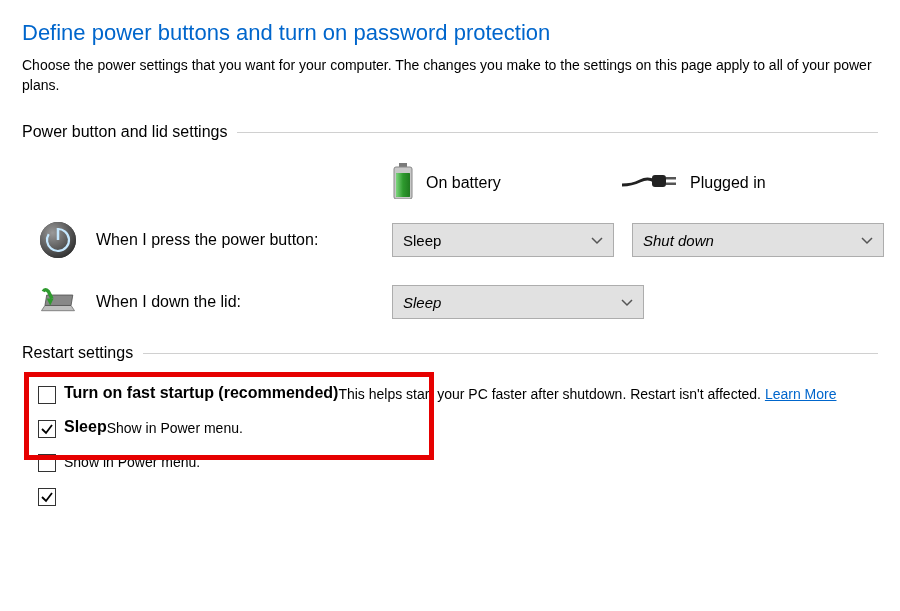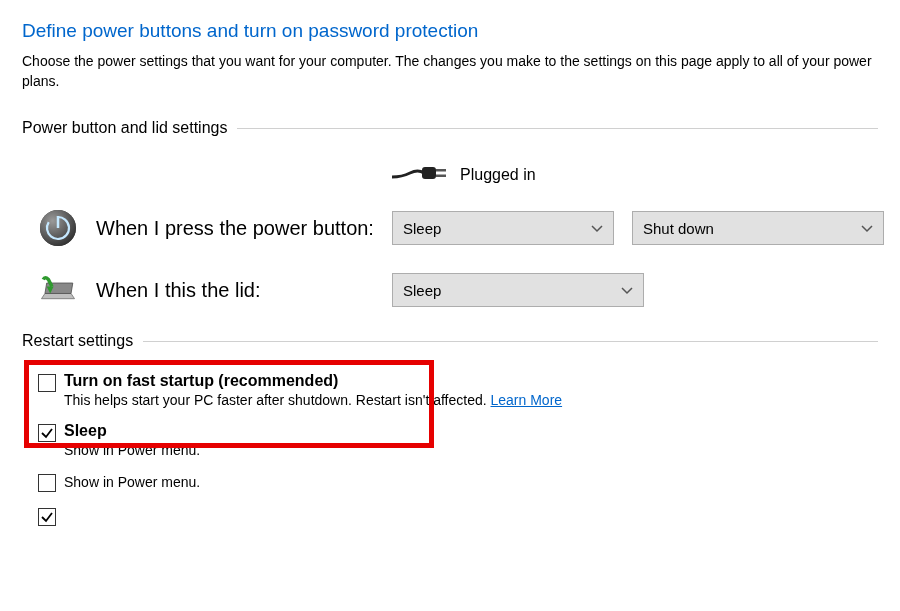--- a/index.html
+++ b/index.html
@@ -10,21 +10,21 @@
     body {
       font-family: "Segoe UI", Tahoma, sans-serif;
       font-size: 15px;
       color: #000;
       background: #fff;
       width: 900px;
       padding: 20px 22px;
     }
     .page-title {
       color: #0066cc;
-      font-size: 19px;
+      font-size: 22px;
       font-weight: 400;
       margin-bottom: 10px;
     }
     .page-desc {
       font-size: 14px;
       line-height: 1.4;
       margin-bottom: 28px;
     }
     .section-header {
       display: flex;
@@ -74,39 +74,40 @@
       flex: none;
       margin-right: 18px;
       margin-left: 16px;
       display: flex;
       align-items: center;
       justify-content: center;
     }
     .row-label {
       width: 296px;
       flex: none;
-      font-size: 20px;
+      font-size: 16px;
     }
     .dropdown {
       width: 222px;
       height: 34px;
       flex: none;
       background: #e1e1e1;
       border: 1px solid #adadad;
       display: flex;
       align-items: center;
       justify-content: space-between;
       padding: 0 10px;
       font-size: 15px;
       cursor: pointer;
       margin-right: 18px;
     }
     .dropdown:last-child {
       margin-right: 4px;
       width: 252px;
+      font-style: italic;
     }
     .chevron {
       font-size: 13px;
       color: #444;
     }
     .shutdown-area {
       position: relative;
       margin-top: 6px;
     }
     .highlight-box {
@@ -141,21 +142,22 @@
       cursor: pointer;
     }
     .checkbox svg {
       display: none;
     }
     .checkbox.checked svg {
       display: block;
     }
     .check-content {
       display: flex;
-      flex-direction: column;
+      flex-direction: row;
+      text-align: right;
     }
     .check-label {
       font-weight: 700;
       font-size: 16px;
     }
     .check-desc {
       font-size: 14px;
       margin-top: 2px;
     }
     .learn-link {
@@ -170,20 +172,38 @@
 <h1 class="page-title">Define power buttons and turn on password protection</h1>
 <p class="page-desc">Choose the power settings that you want for your computer. The changes you make to the settings on this page apply to all of your power plans.</p>
 
 <div class="section-header">
   <span class="section-title">Power button and lid settings</span>
   <span class="section-line"></span>
 </div>
 
 <div class="col-headers">
   <div class="col-spacer"></div>
+  <div class="col-head battery">
+    <span>
+      <svg width="22" height="36" viewBox="0 0 22 36">
+        <rect x="7" y="0" width="8" height="4" fill="#7a7a7a"></rect>
+        <rect x="2" y="4" width="18" height="32" rx="2" fill="#c8c8c8" stroke="#888"></rect>
+        <rect x="4" y="10" width="14" height="24" rx="1" fill="#3aa63a"></rect>
+        <rect x="4" y="10" width="14" height="24" rx="1" fill="url(#bg)"></rect>
+        <defs>
+          <linearGradient id="bg" x1="0" y1="0" x2="1" y2="0">
+            <stop offset="0" stop-color="#7ed67e"></stop>
+            <stop offset="0.5" stop-color="#2e9a2e"></stop>
+            <stop offset="1" stop-color="#1f7a1f"></stop>
+          </linearGradient>
+        </defs>
+      </svg>
+    </span>
+    <span class="col-head-label">On battery</span>
+  </div>
   <div class="col-head plugged">
     <span>
       <svg width="56" height="28" viewBox="0 0 56 28">
         <path d="M0 18 Q 10 18 18 14 Q 26 10 32 14" stroke="#222" stroke-width="3" fill="none"></path>
         <rect x="30" y="8" width="14" height="12" rx="3" fill="#222"></rect>
         <rect x="44" y="10" width="10" height="2.5" fill="#555"></rect>
         <rect x="44" y="15.5" width="10" height="2.5" fill="#555"></rect>
       </svg>
     </span>
     <span class="col-head-label">Plugged in</span>
@@ -226,21 +246,21 @@
 
 <div class="row">
   <span class="row-icon">
     <svg width="46" height="36" viewBox="0 0 46 36">
       <path d="M8 22 L38 22 L42 28 L4 28 Z" fill="#bfbfbf" stroke="#777"></path>
       <path d="M8 22 L38 22 L40 10 L10 10 Z" fill="#888" stroke="#555"></path>
       <path d="M6 6 Q 8 2 12 6 L16 14" stroke="#2e9a2e" stroke-width="4" fill="none"></path>
       <path d="M10 14 L18 14 L14 22 Z" fill="#2e9a2e"></path>
     </svg>
   </span>
-  <span class="row-label">When I this the lid:</span>
+  <span class="row-label">When I down the lid:</span>
   <div class="dropdown">
     <span>Sleep</span>
     <span class="chevron">
       <svg width="12" height="8" viewBox="0 0 12 8">
           <path d="M1 1 L6 6 L11 1" stroke="#555" stroke-width="1.5" fill="none"></path>
         </svg>
     </span>
   </div>
 </div>
 

